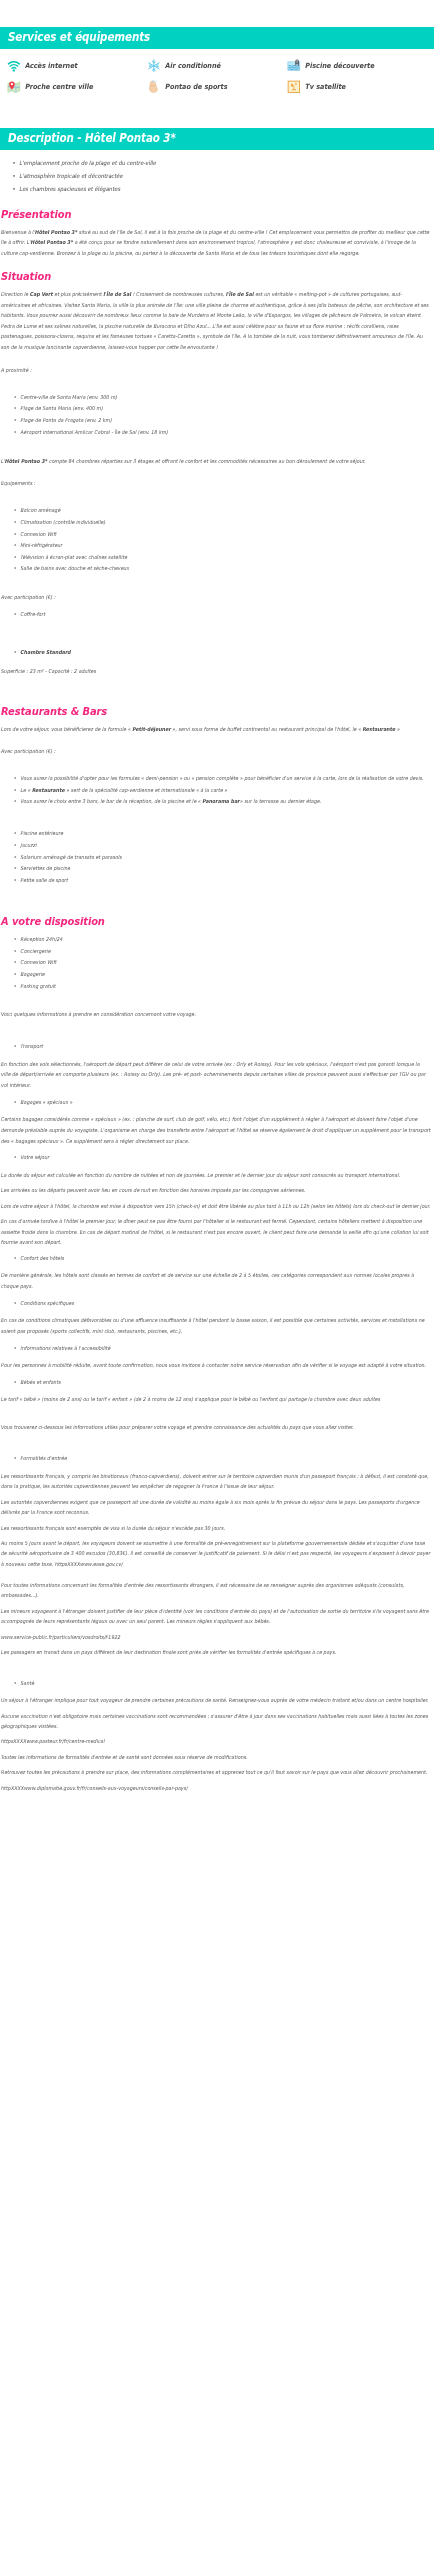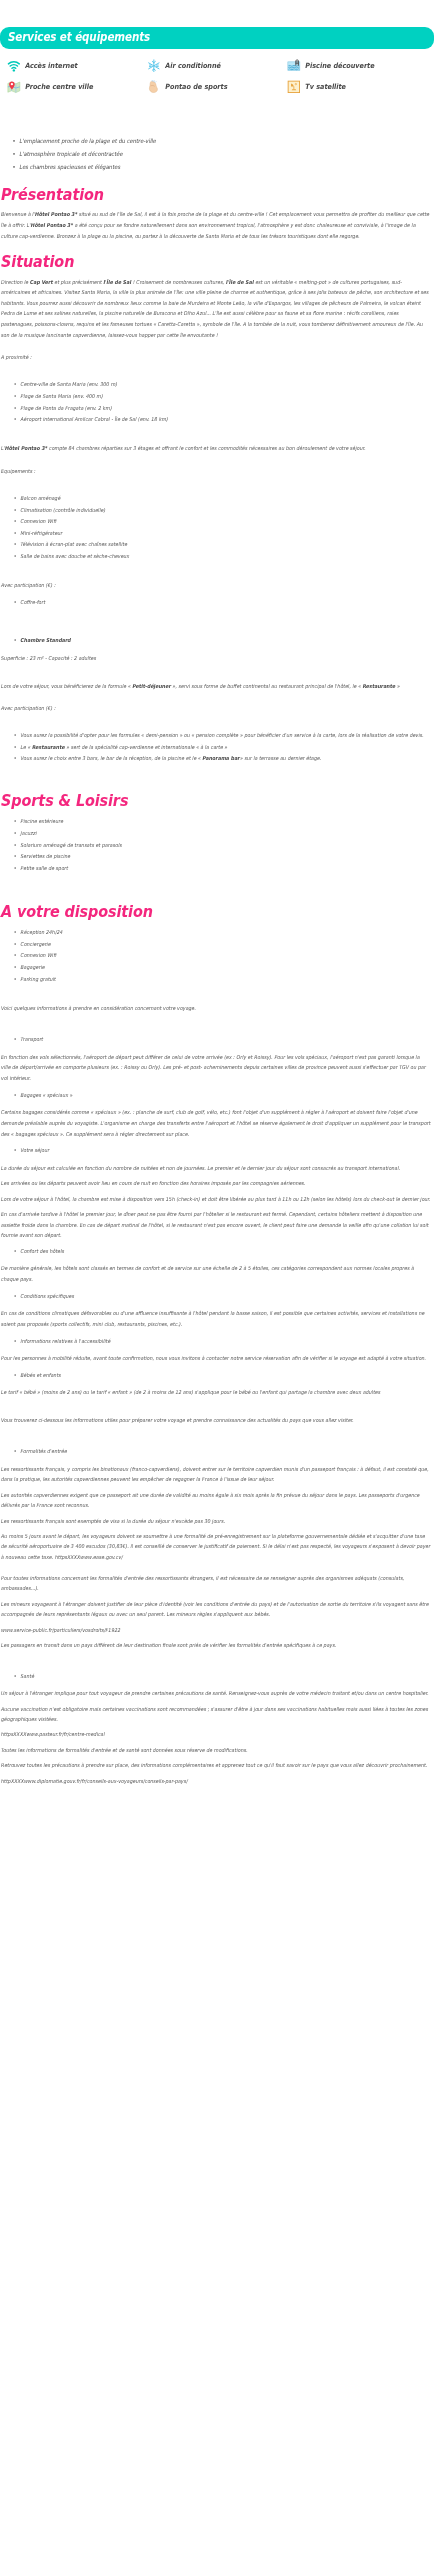--- a/index.html
+++ b/index.html
@@ -20,21 +20,20 @@
   
   .banner {
     background: #00d1c1;
     color: #ffffff;
     font-style: italic;
     font-weight: bold;
     font-size: 11.5px;
     line-height: 1;
     padding: 5.2px 8px 5.7px 8px;
     letter-spacing: -0.1px;
-    border-radius: 9px;
   }
   .banner-spacer-top { height: 27px; }
   .banner-spacer-mid { height: 26px; }
 
   
   .amenities {
     display: grid;
     grid-template-columns: repeat(3, 1fr);
     row-gap: 8px;
     padding: 9.2px 6.9px 8px 6.9px;
@@ -79,21 +78,21 @@
     font-size: 5.7px;
   }
 
   
   .content { padding: 0 3.4px 0 1.1px; }
 
   h2.sec {
     color: #f4267e;
     font-style: italic;
     font-weight: bold;
-    font-size: 16px;
+    font-size: 11px;
     line-height: 1;
     margin: 12.6px 0 6.9px 0;
     letter-spacing: -0.1px;
   }
 
   p.para {
     font-style: italic;
     margin: 0 0 6.3px 0;
     line-height: 2.0;
     text-align: left;
@@ -233,20 +232,23 @@
           <circle cx="15.5" cy="7.2" r="1.3" fill="none" stroke="#e8a33d" stroke-width="1.1"></circle>
         </svg>
       </span>
       <span>Tv satellite</span>
     </div>
 
   </div>
 
   <div class="banner-spacer-mid"></div>
 
+  <div class="banner">
+    <span>Description - Hôtel Pontao 3*</span>
+  </div>
 
   <ul class="desc-list">
     <li>L'emplacement proche de la plage et du centre-ville</li>
     <li>L'atmosphère tropicale et décontractée</li>
     <li>Les chambres spacieuses et élégantes</li>
   </ul>
 
   <div class="content">
 
     <h2 class="sec">Présentation</h2>
@@ -288,40 +290,40 @@
     <ul class="bul">
       <li>Coffre-fort</li>
     </ul>
     <div class="spacer-lg"></div>
     <ul class="bul">
       <li><b>Chambre Standard</b></li>
     </ul>
     <p class="para">Superficie : 23 m² - Capacité : 2 adultes</p>
 
     <div class="spacer-md"></div>
+    <h2 class="sec">Restaurants &amp; Bars</h2>
     <p class="para">
       <span>Lors de votre séjour, vous bénéficierez de la formule « </span><b>Petit-déjeuner</b><span> », servi sous forme de buffet continental au restaurant principal de l'hôtel, le « </span><b>Restaurante</b><span> »</span>
     </p>
     <div class="spacer-sm"></div>
     <p class="para">Avec participation (€) :</p>
     <div class="spacer-sm"></div>
     <ul class="bul loose">
       <li>
         <span>Vous aurez la possibilité d'opter pour les formules « demi-pension » ou « pension complète » pour bénéficier d'un service à la carte, lors de la réalisation de votre devis.</span>
       </li>
       <li>
         <span>Le « </span><b>Restaurante</b><span> » sert de la spécialité cap-verdienne et internationale « à la carte »</span>
       </li>
       <li>
         <span>Vous aurez le choix entre 3 bars, le bar de la réception, de la piscine et le « </span><b>Panorama bar</b><span>» sur la terrasse au dernier étage.</span>
       </li>
     </ul>
 
     <div class="spacer-md"></div>
-    <h2 class="sec">Sports &amp; Loisirs</h2>
     <ul class="bul">
       <li>Piscine extérieure</li>
       <li>Jacuzzi</li>
       <li>Solarium aménagé de transats et parasols</li>
       <li>Serviettes de piscine</li>
       <li>Petite salle de sport</li>
     </ul>
 
     <div class="spacer-md"></div>
     <h2 class="sec">A votre disposition</h2>

